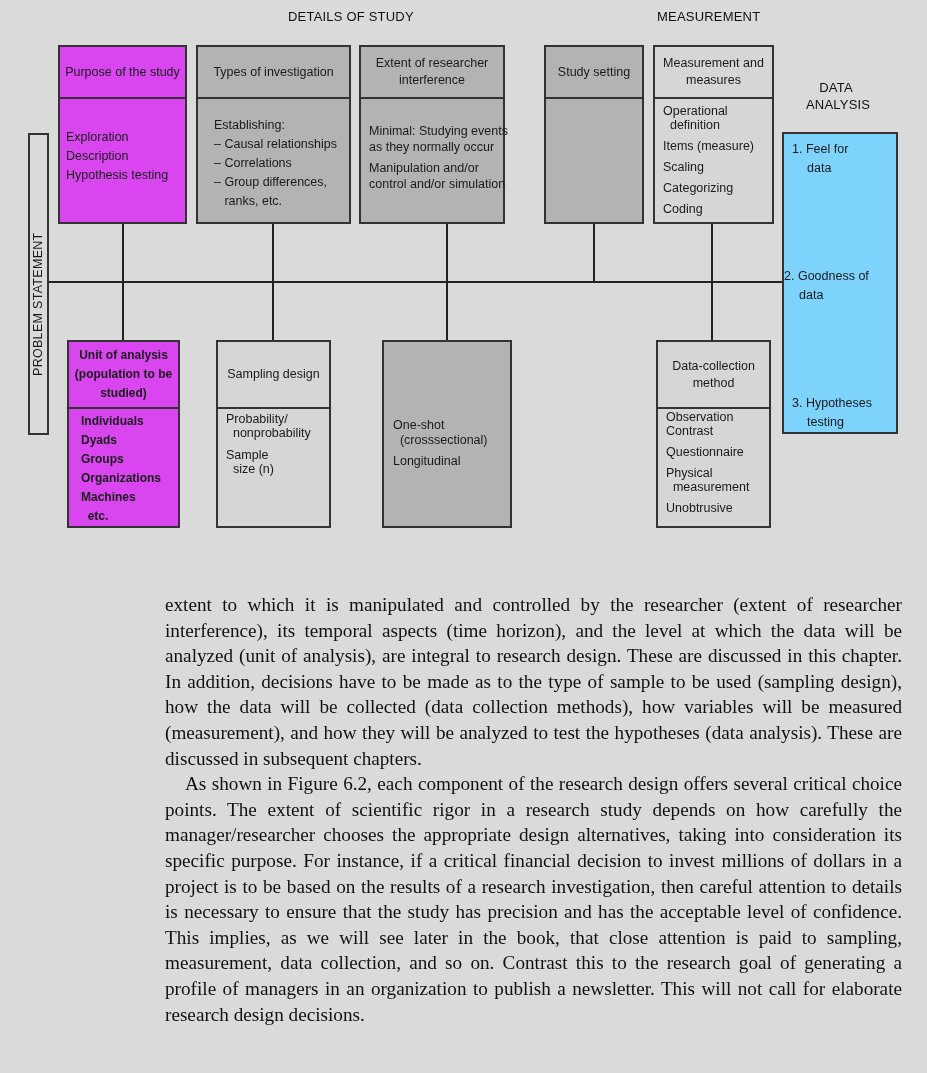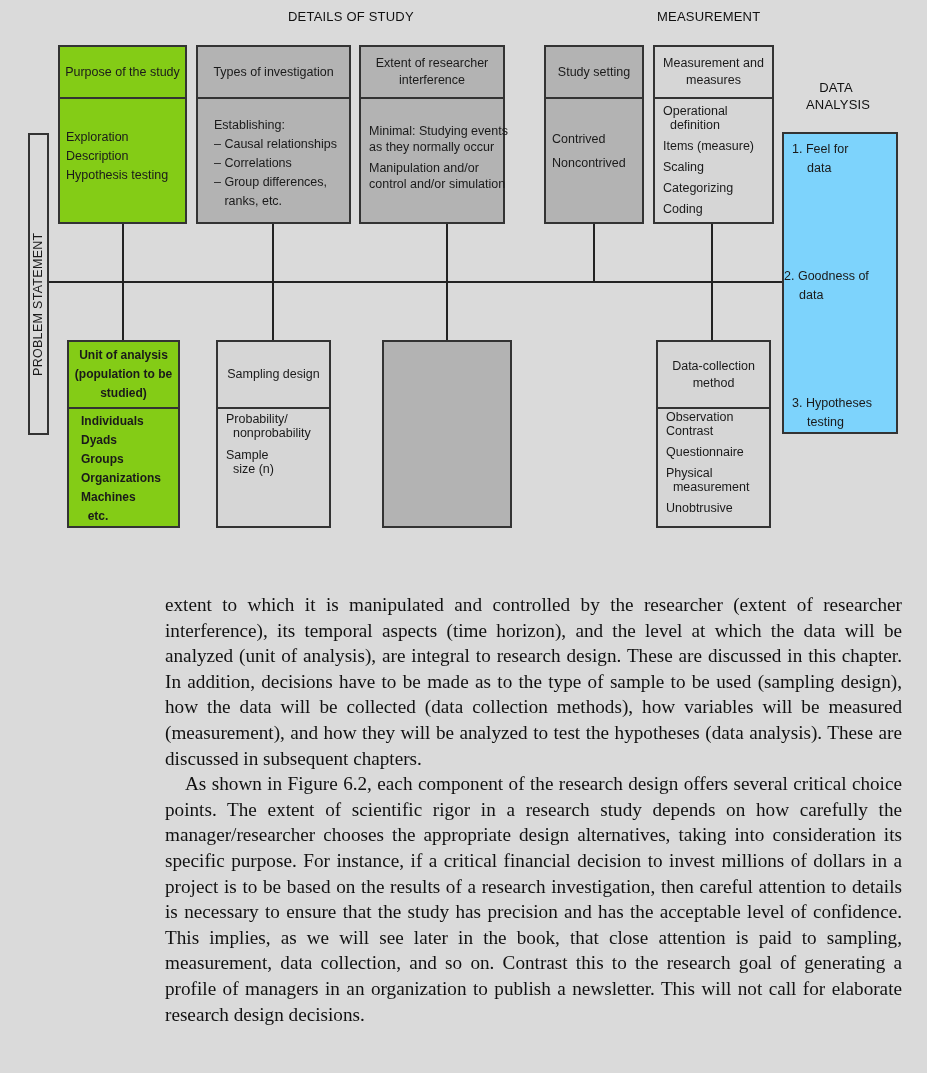--- a/index.html
+++ b/index.html
@@ -8,21 +8,21 @@
     background: #dadada;
     font-family: "Liberation Sans", sans-serif;
     color: #1a1a1a;
   }
   .abs { position: absolute; }
   .section-label { font-size: 13px; font-weight: normal; letter-spacing: 0.2px; color: #111; }
   .box {
     position: absolute; border: 2px solid #333; box-sizing: border-box;
     background: #d6d6d6;
   }
-  .box.dark { background: #84cc16; }
+  .box.dark { background: #d946ef; }
   .box.mid { background: #b3b3b3; }
   .box .head {
     position: absolute; left: 0; right: 0; top: 0;
     border-bottom: 2px solid #333; box-sizing: border-box;
     display: flex; align-items: center; justify-content: center;
     text-align: center; font-size: 12.5px; line-height: 17px; padding: 0 3px;
   }
   .box .body {
     position: absolute; left: 0; right: 0; bottom: 0;
     font-size: 12.5px; line-height: 16px; padding: 0 6px; box-sizing: border-box;
@@ -87,24 +87,20 @@
   <div class="body" style="top:76px; padding-left:8px;">
     <div class="item">Minimal: Studying events</div>
     <div class="item">as they normally occur</div>
     <div class="item" style="margin-top:5px;">Manipulation and/or</div>
     <div class="item">control and/or simulation</div>
   </div>
 </div>
 
 <div class="box mid" style="left:544px; top:45px; width:100px; height:179px;">
   <div class="head" style="height:52px;">Study setting</div>
-  <div class="body" style="top:84px; padding-left:6px;">
-    <div class="item">Contrived</div>
-    <div class="item" style="margin-top:8px;">Noncontrived</div>
-  </div>
 </div>
 
 <div class="box" style="left:653px; top:45px; width:121px; height:179px;">
   <div class="head" style="height:52px;">Measurement and measures</div>
   <div class="body" style="top:56px; padding-left:8px;">
     <div class="item">Operational</div>
     <div class="item" style="line-height:13px;">  definition</div>
     <div class="item" style="margin-top:6px;">Items (measure)</div>
     <div class="item" style="margin-top:5px;">Scaling</div>
     <div class="item" style="margin-top:5px;">Categorizing</div>
@@ -146,20 +142,25 @@
   <div class="head" style="height:67px;">Sampling design</div>
   <div class="body" style="top:70px; padding-left:8px; line-height:14px;">
     <div class="item">Probability/</div>
     <div class="item">  nonprobability</div>
     <div class="item" style="margin-top:8px;">Sample</div>
     <div class="item">  size (n)</div>
   </div>
 </div>
 
 <div class="box mid" style="left:382px; top:340px; width:130px; height:188px;">
+  <div class="body" style="top:76px; padding-left:9px; line-height:15px;">
+    <div class="item">One-shot</div>
+    <div class="item">  (crosssectional)</div>
+    <div class="item" style="margin-top:6px;">Longitudinal</div>
+  </div>
 </div>
 
 <div class="box" style="left:656px; top:340px; width:115px; height:188px;">
   <div class="head" style="height:67px;">Data-collection method</div>
   <div class="body" style="top:68px; padding-left:8px; line-height:14px;">
     <div class="item">Observation</div>
     <div class="item">Contrast</div>
     <div class="item" style="margin-top:7px;">Questionnaire</div>
     <div class="item" style="margin-top:7px;">Physical</div>
     <div class="item">  measurement</div>

